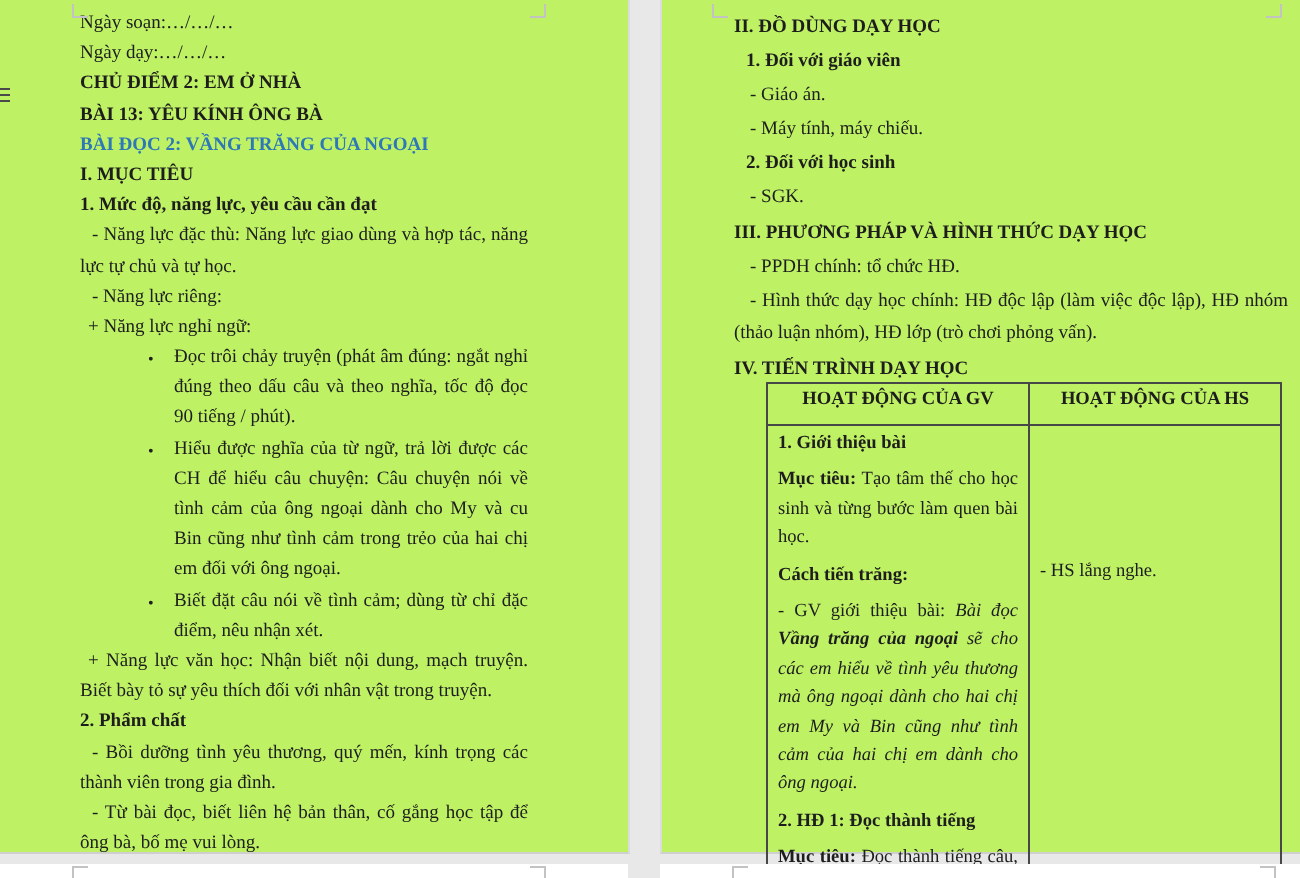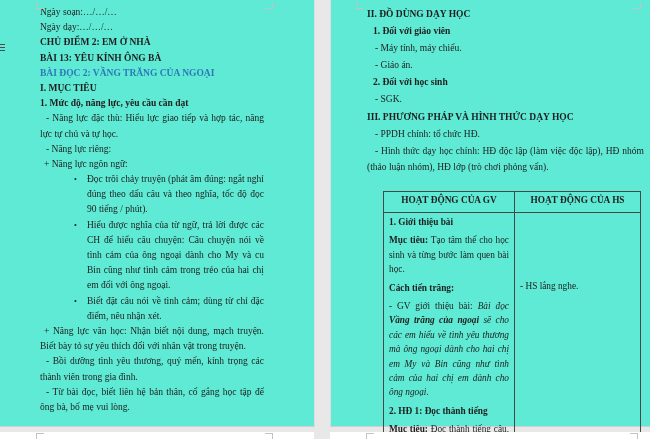--- a/index.html
+++ b/index.html
@@ -3,21 +3,21 @@
 <meta charset="utf-8">
 <style>
   html,body{margin:0;padding:0;}
   body{
     width:650px;height:439px;position:relative;overflow:hidden;
     background:#e8e8e8;
     font-family:"Liberation Serif","DejaVu Serif",serif;
     color:#1d1d1d;
     -webkit-font-smoothing:antialiased;
   }
-  .page{position:absolute;top:0;height:426px;background:#5eead4;}
+  .page{position:absolute;top:0;height:426px;background:#bef264;}
   .page-left{left:0;width:314px;border-right:1px solid #dcdcdc;border-bottom:1px solid #cfcfcf;}
   .page-right{left:330px;width:320px;border-left:1px solid #dcdcdc;border-bottom:1px solid #cfcfcf;}
   .sliver{position:absolute;top:432px;height:7px;background:#ffffff;}
   .sliver-left{left:0;width:314px;}
   .sliver-right{left:330px;width:320px;}
 
   
   .crop{position:absolute;width:7px;height:6px;}
   .crop.bl{border-bottom:1px solid #c3c3c3;border-left:1px solid #c3c3c3;}
   .crop.br{border-bottom:1px solid #c3c3c3;border-right:1px solid #c3c3c3;}
@@ -75,54 +75,56 @@
 
 <div class="page page-left">
   <div class="lp">
     <p class="date">Ngày soạn:…/…/…</p>
     <p class="date">Ngày dạy:…/…/…</p>
     <p class="center b title">CHỦ ĐIỂM 2: EM Ở NHÀ</p>
     <p class="center b title">BÀI 13: YÊU KÍNH ÔNG BÀ</p>
     <p class="center b reading-title">BÀI ĐỌC 2: VẦNG TRĂNG CỦA NGOẠI</p>
     <p class="b h1">I. MỤC TIÊU</p>
     <p class="b h2">1. Mức độ, năng lực, yêu cầu cần đạt</p>
-    <p class="jus dash">- Năng lực đặc thù: Hiểu lực giao tiếp và hợp tác, năng lực tự chủ và tự học.</p>
+    <p class="jus dash">- Năng lực đặc thù: Năng lực giao dùng và hợp tác, năng lực tự chủ và tự học.</p>
     <p class="dash">- Năng lực riêng:</p>
-    <p class="plus">+ Năng lực ngôn ngữ:</p>
+    <p class="plus">+ Năng lực nghỉ ngữ:</p>
     <div class="bullets">
       <div class="bullet">
         <span class="dot">•</span>
         <span class="bt">Đọc trôi chảy truyện (phát âm đúng: ngắt nghỉ đúng theo dấu câu và theo nghĩa, tốc độ đọc 90 tiếng / phút).</span>
       </div>
       <div class="bullet">
         <span class="dot">•</span>
         <span class="bt">Hiểu được nghĩa của từ ngữ, trả lời được các CH để hiểu câu chuyện: Câu chuyện nói về tình cảm của ông ngoại dành cho My và cu Bin cũng như tình cảm trong trẻo của hai chị em đối với ông ngoại.</span>
       </div>
       <div class="bullet">
         <span class="dot">•</span>
         <span class="bt">Biết đặt câu nói về tình cảm; dùng từ chỉ đặc điểm, nêu nhận xét.</span>
       </div>
     </div>
     <p class="jus plus">+ Năng lực văn học: Nhận biết nội dung, mạch truyện. Biết bày tỏ sự yêu thích đối với nhân vật trong truyện.</p>
+    <p class="b h2">2. Phẩm chất</p>
     <p class="jus dash">- Bồi dưỡng tình yêu thương, quý mến, kính trọng các thành viên trong gia đình.</p>
     <p class="jus dash">- Từ bài đọc, biết liên hệ bản thân, cố gắng học tập để ông bà, bố mẹ vui lòng.</p>
   </div>
 </div>
 
 <div class="page page-right">
   <div class="rp">
     <p class="b h1">II. ĐỒ DÙNG DẠY HỌC</p>
     <p class="b h2">1. Đối với giáo viên</p>
+    <p class="dash">- Giáo án.</p>
     <p class="dash">- Máy tính, máy chiếu.</p>
-    <p class="dash">- Giáo án.</p>
     <p class="b h2">2. Đối với học sinh</p>
     <p class="dash">- SGK.</p>
     <p class="b h1">III. PHƯƠNG PHÁP VÀ HÌNH THỨC DẠY HỌC</p>
     <p class="dash">- PPDH chính: tổ chức HĐ.</p>
     <p class="jus dash">- Hình thức dạy học chính: HĐ độc lập (làm việc độc lập), HĐ nhóm (thảo luận nhóm), HĐ lớp (trò chơi phỏng vấn).</p>
+    <p class="b h1">IV. TIẾN TRÌNH DẠY HỌC</p>
   </div>
 
   <table class="lesson" style="position:absolute;left:36px;top:188px;">
     <colgroup>
         <col class="gv-col">
         <col class="hs-col">
       </colgroup>
     <tbody>
         <tr>
       <th>HOẠT ĐỘNG CỦA GV</th>

